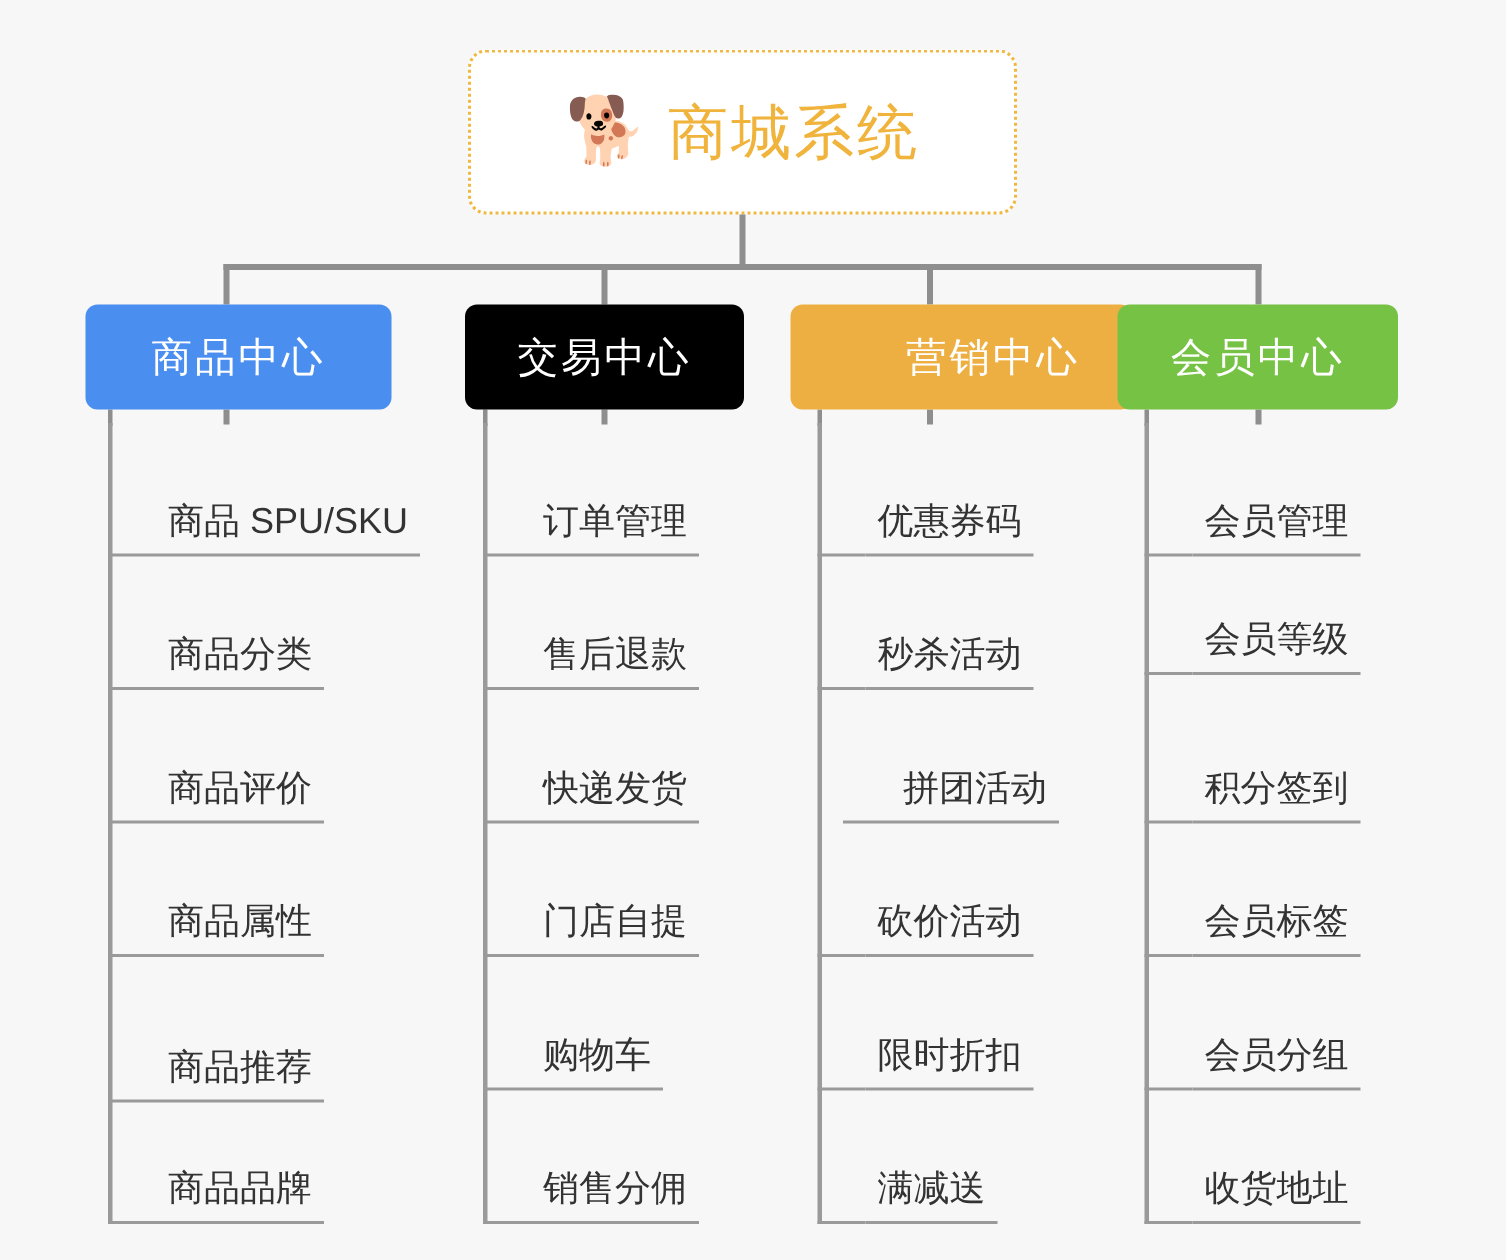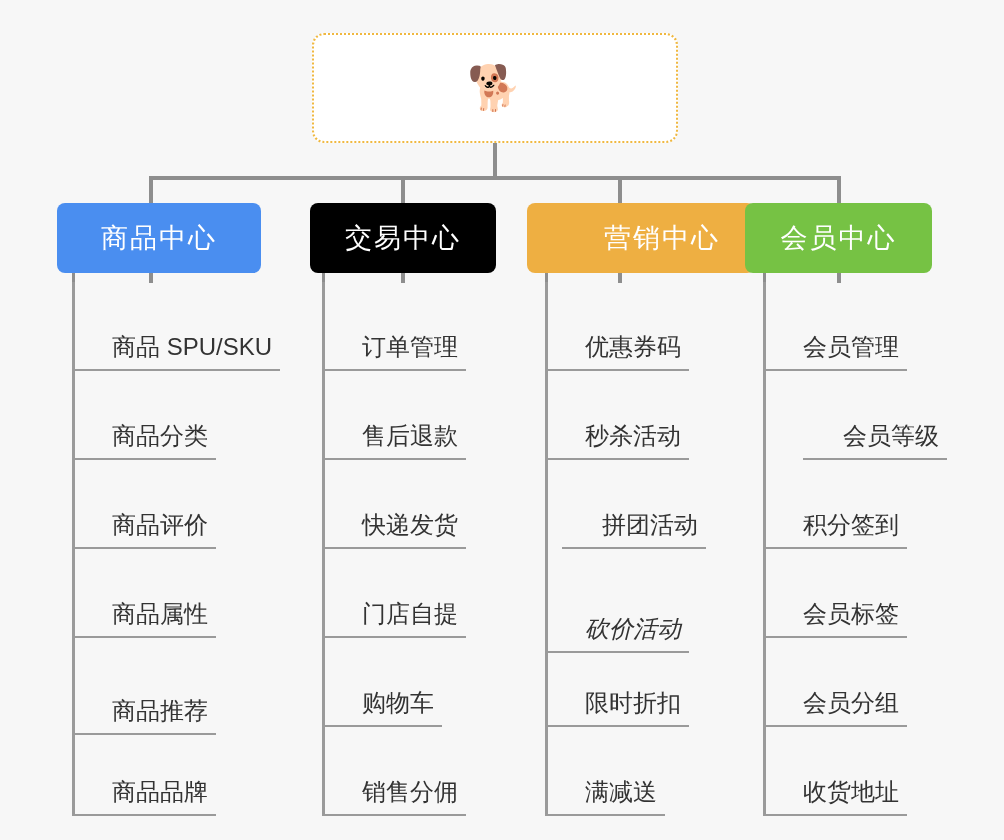--- a/index.html
+++ b/index.html
@@ -110,20 +110,21 @@
     background: #9a9a9a;
   }
 </style>
 </head>
 <body style="background: rgb(247, 247, 247);">
 
 <div id="chart">
 
   <div class="root-node">
     <span class="root-emoji">🐕</span>
+    <span class="root-title">商城系统</span>
   </div>
 
   <div id="connector-layer">
       <div class="conn conn-v" style="left: 493px; top: 143px; width: 4px; height: 37px;"></div>
       <div class="conn conn-h" style="left: 149px; top: 176px; width: 691.5px; height: 4px;"></div>
       <div class="conn conn-v" style="left: 149px; top: 176px; width: 4px; height: 27px;"></div>
       <div class="conn conn-v" style="left: 401px; top: 176px; width: 4px; height: 27px;"></div>
       <div class="conn conn-v" style="left: 618px; top: 176px; width: 4px; height: 27px;"></div>
       <div class="conn conn-v" style="left: 836.5px; top: 176px; width: 4px; height: 27px;"></div>
       <div class="conn conn-v" style="left: 72px; top: 273px; width: 3px; height: 11px;"></div>
@@ -192,39 +193,39 @@
         <div class="leaf-col-rail" style="height: 534px;"></div>
         <div class="leaf-item" style="top: 0px;">
           <span class="leaf-label">优惠券码</span>
         </div>
         <div class="leaf-item" style="top: 89px;">
           <span class="leaf-label">秒杀活动</span>
         </div>
         <div class="leaf-item" style="top: 178px; padding-left: 17px;">
           <span class="leaf-label">拼团活动</span>
         </div>
-        <div class="leaf-item" style="top: 282px; font-style: italic;">
+        <div class="leaf-item" style="top: 267px;">
           <span class="leaf-label">砍价活动</span>
         </div>
         <div class="leaf-item" style="top: 356px;">
           <span class="leaf-label">限时折扣</span>
         </div>
         <div class="leaf-item" style="top: 445px;">
           <span class="leaf-label">满减送</span>
         </div>
       </div>
       <div class="cat-card" style="left: 745px; top: 203px; width: 187px; background: rgb(118, 194, 68);">
         <span>会员中心</span>
       </div>
       <div class="leaf-col" style="left: 763px;">
         <div class="leaf-col-rail" style="height: 534px;"></div>
         <div class="leaf-item" style="top: 0px;">
           <span class="leaf-label">会员管理</span>
         </div>
-        <div class="leaf-item" style="top: 89px; padding-left: 40px;">
+        <div class="leaf-item" style="top: 79px;">
           <span class="leaf-label">会员等级</span>
         </div>
         <div class="leaf-item" style="top: 178px;">
           <span class="leaf-label">积分签到</span>
         </div>
         <div class="leaf-item" style="top: 267px;">
           <span class="leaf-label">会员标签</span>
         </div>
         <div class="leaf-item" style="top: 356px;">
           <span class="leaf-label">会员分组</span>

